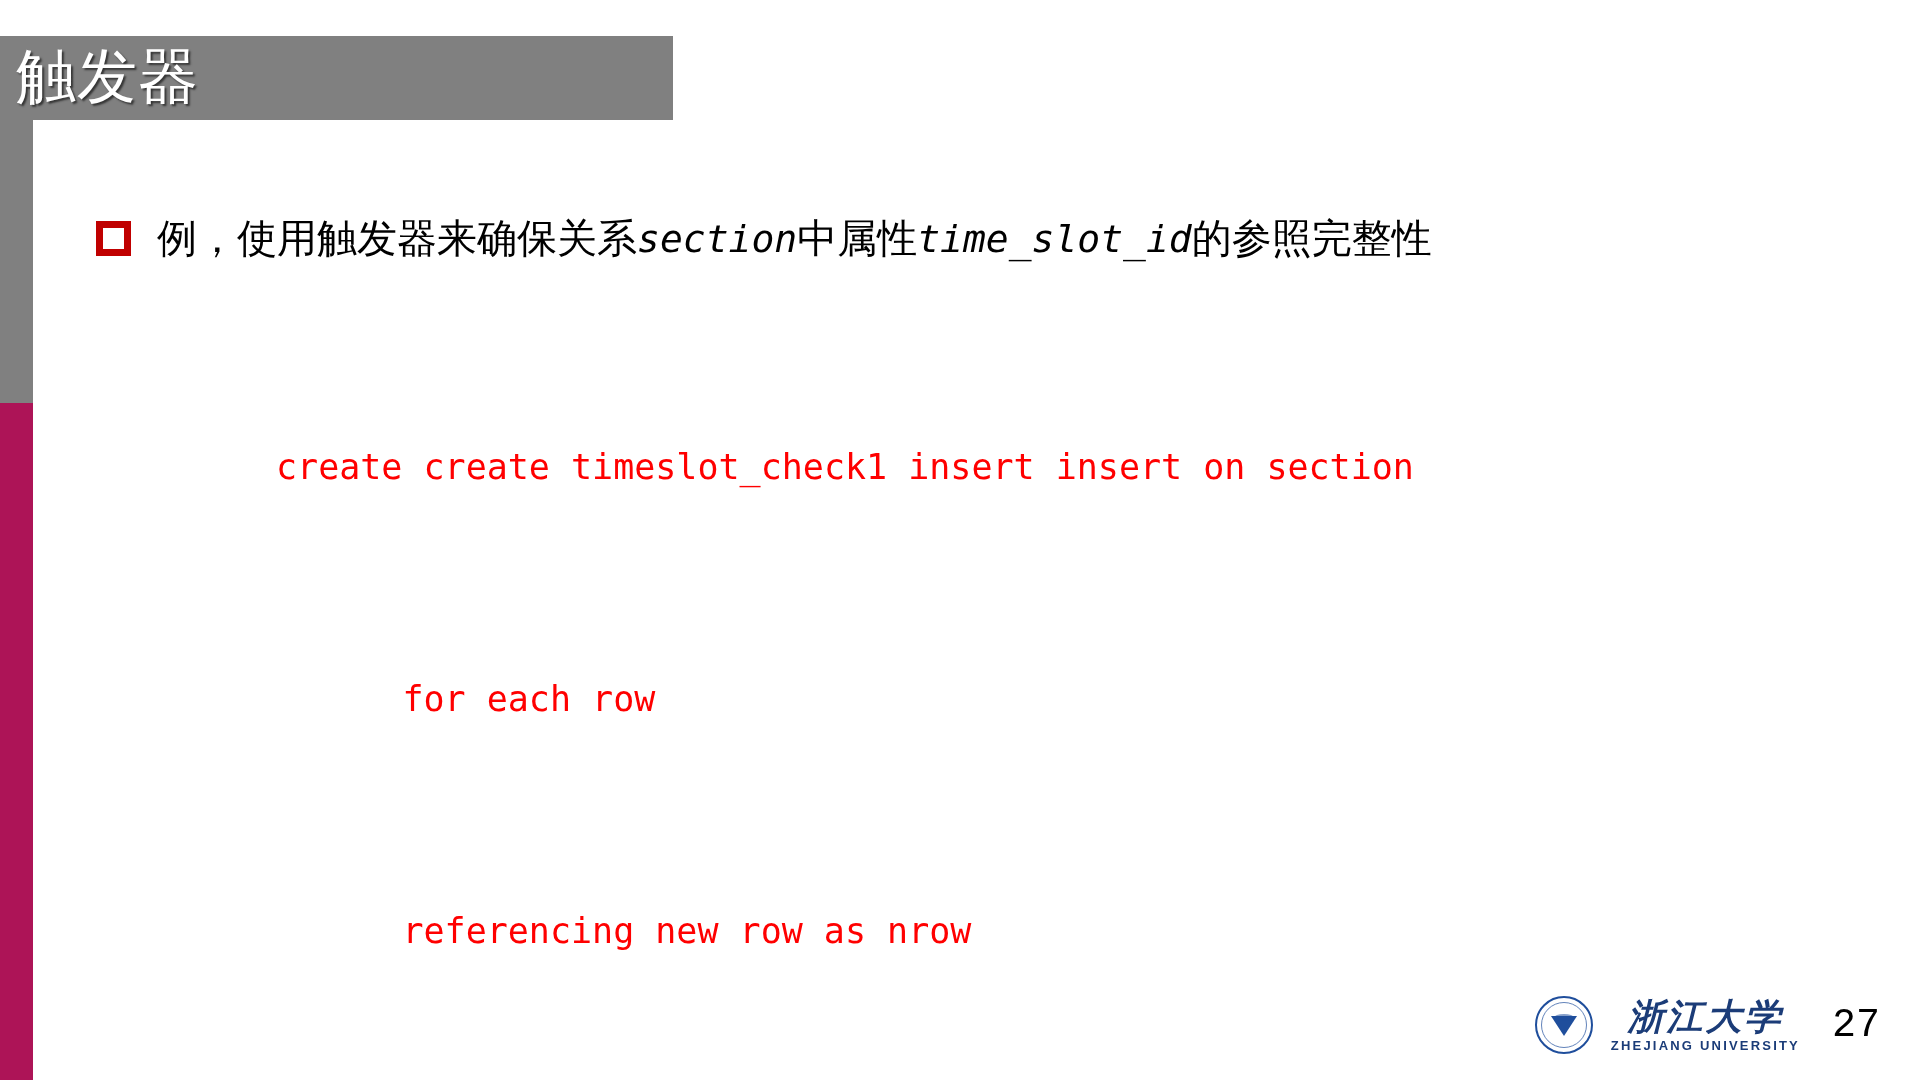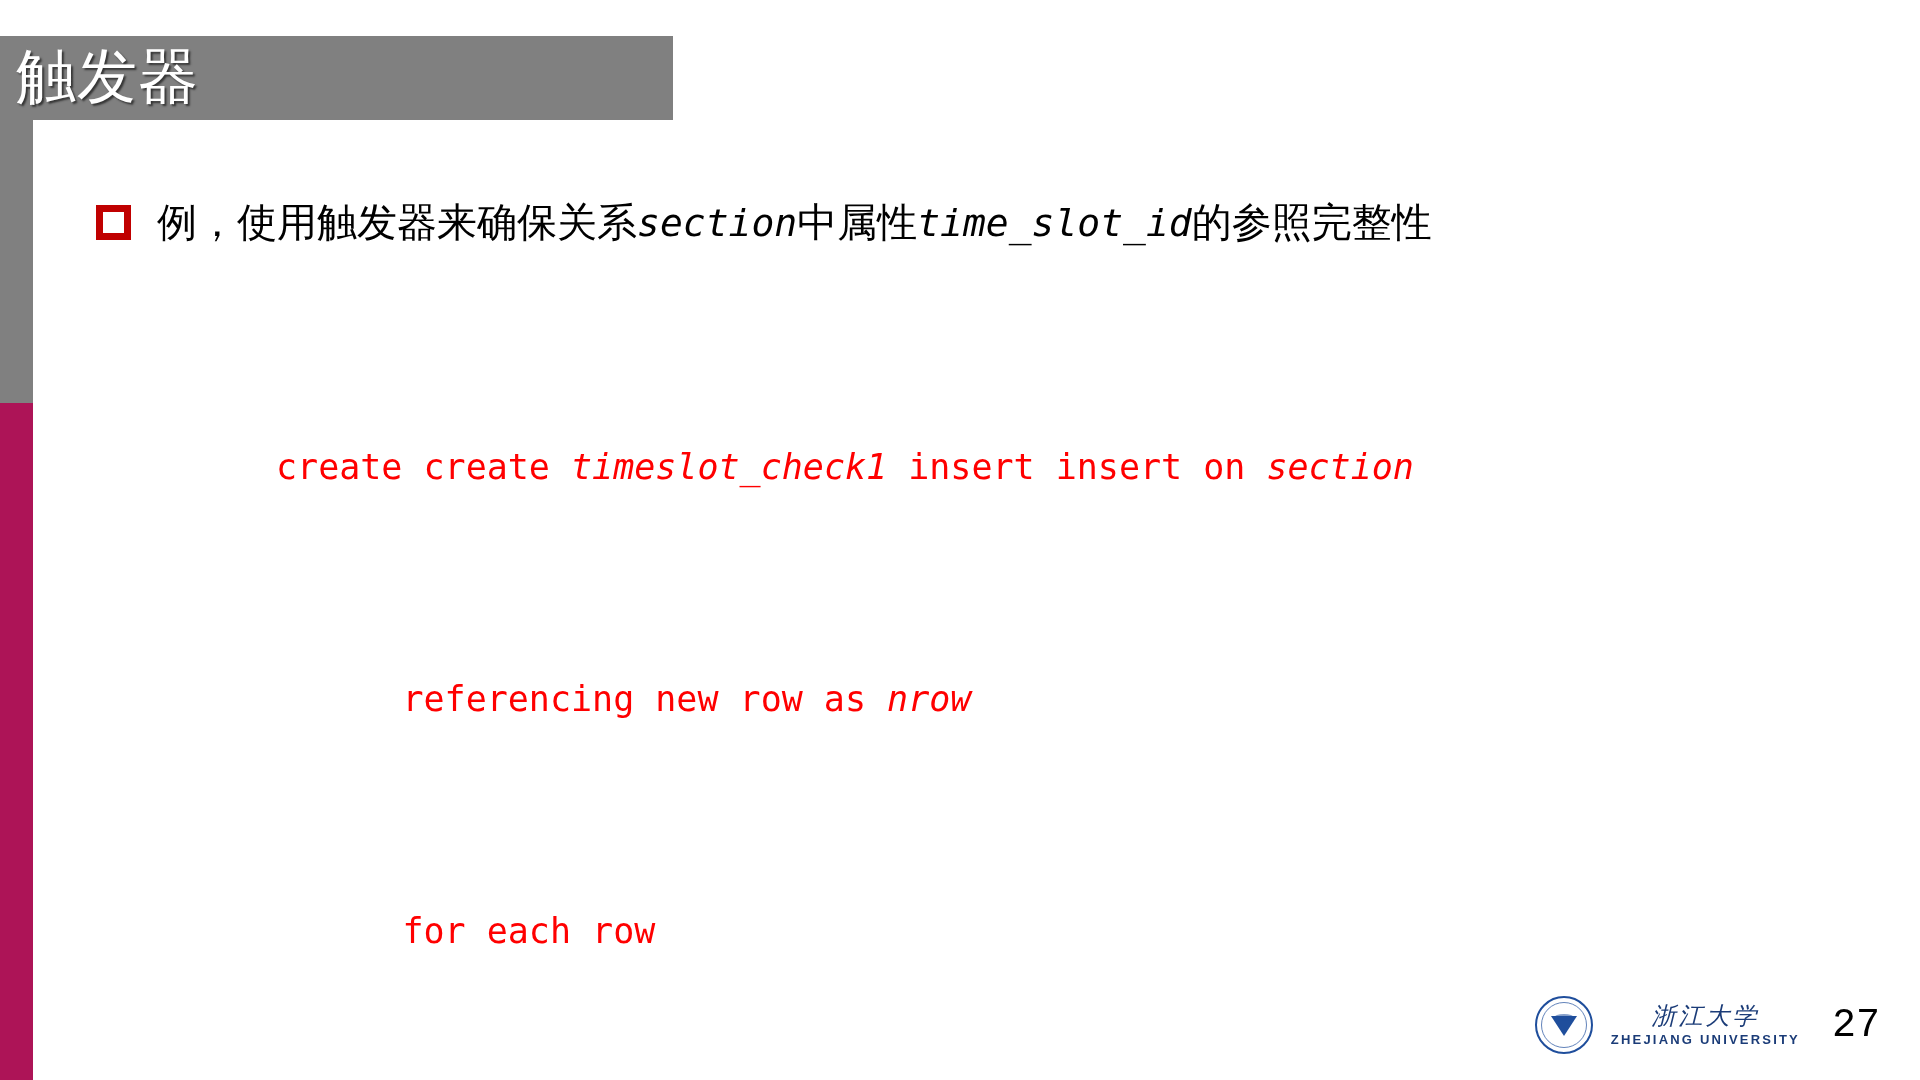--- a/index.html
+++ b/index.html
@@ -32,21 +32,21 @@
     font-size:60px;line-height:76px;
     color:#ffffff;
     font-family:"DejaVu Sans","Liberation Sans",sans-serif;
     text-shadow:2px 2px 2px rgba(40,40,40,.85);
     white-space:nowrap;
     letter-spacing:1px;
   }
 
   
   .bullet-row{
-    position:absolute;left:96px;top:196px;
+    position:absolute;left:96px;top:212px;
     display:flex;align-items:center;gap:26px;
     white-space:nowrap;
   }
   .bullet-square{
     width:21px;height:21px;
     border:7px solid #c00000;
     box-sizing:content-box;
     flex:0 0 auto;
     background:#ffffff;
   }
@@ -61,21 +61,21 @@
   .code{
     position:absolute;left:276px;top:322px;
     font-family:"DejaVu Sans Mono","Liberation Mono",monospace;
     font-size:35px;
     line-height:58px;
     white-space:pre;
     color:#ff0000;
   }
   .code .ln{display:block;white-space:pre;}
   .red{color:#ff0000;}
-  .it{font-style:italic;}
+  .it{}
 
   
   .footer{
     position:absolute;right:40px;bottom:26px;
     display:flex;align-items:center;gap:18px;
   }
   .zju-logo{
     width:54px;height:54px;border-radius:50%;
     border:2px solid #1f4e9c;
     position:relative;flex:0 0 auto;
@@ -95,21 +95,21 @@
     width:20px;height:7px;border-radius:50%;
     background:#1f4e9c;opacity:.55;
   }
   .zju-ring{
     position:absolute;inset:4px;border-radius:50%;
     border:1px solid #1f4e9c;opacity:.7;
   }
   .zju-names{display:flex;flex-direction:column;align-items:center;line-height:1;}
   .zju-cn{
     font-family:"DejaVu Serif","Liberation Serif",serif;
-    font-size:24px;font-weight:normal;font-style:italic;
+    font-size:36px;font-weight:bold;font-style:italic;
     color:#1b3c78;letter-spacing:3px;
   }
   .zju-en{
     font-family:"Liberation Sans","DejaVu Sans",sans-serif;
     font-size:13px;font-weight:bold;color:#1b3c78;
     letter-spacing:2.2px;margin-top:5px;
   }
   .page-num{
     font-family:Liberation Mono, monospace;
     font-size:40px;color:#000000;margin-left:14px;
@@ -129,23 +129,23 @@
   <div class="bullet-row">
     <span class="bullet-square"></span>
     <span class="bullet-text">
       <span>例，使用触发器来确保关系</span><span class="it">section</span><span>中属性</span><span class="it">time_slot_id</span><span>的参照完整性</span>
     </span>
   </div>
 
   <div class="code">
     <span class="ln"><span class="red">create create </span><span class="red it">timeslot_check1</span><span class="red"> insert insert on </span><span class="red it">section</span></span>
 
+    <span class="ln">      <span class="red">for each row</span></span>
+
     <span class="ln">      <span class="red">referencing new row as </span><span class="red it">nrow</span></span>
-
-    <span class="ln">      <span class="red">for each row</span></span>
 
     
 
     
 
     
 
     
 
     

